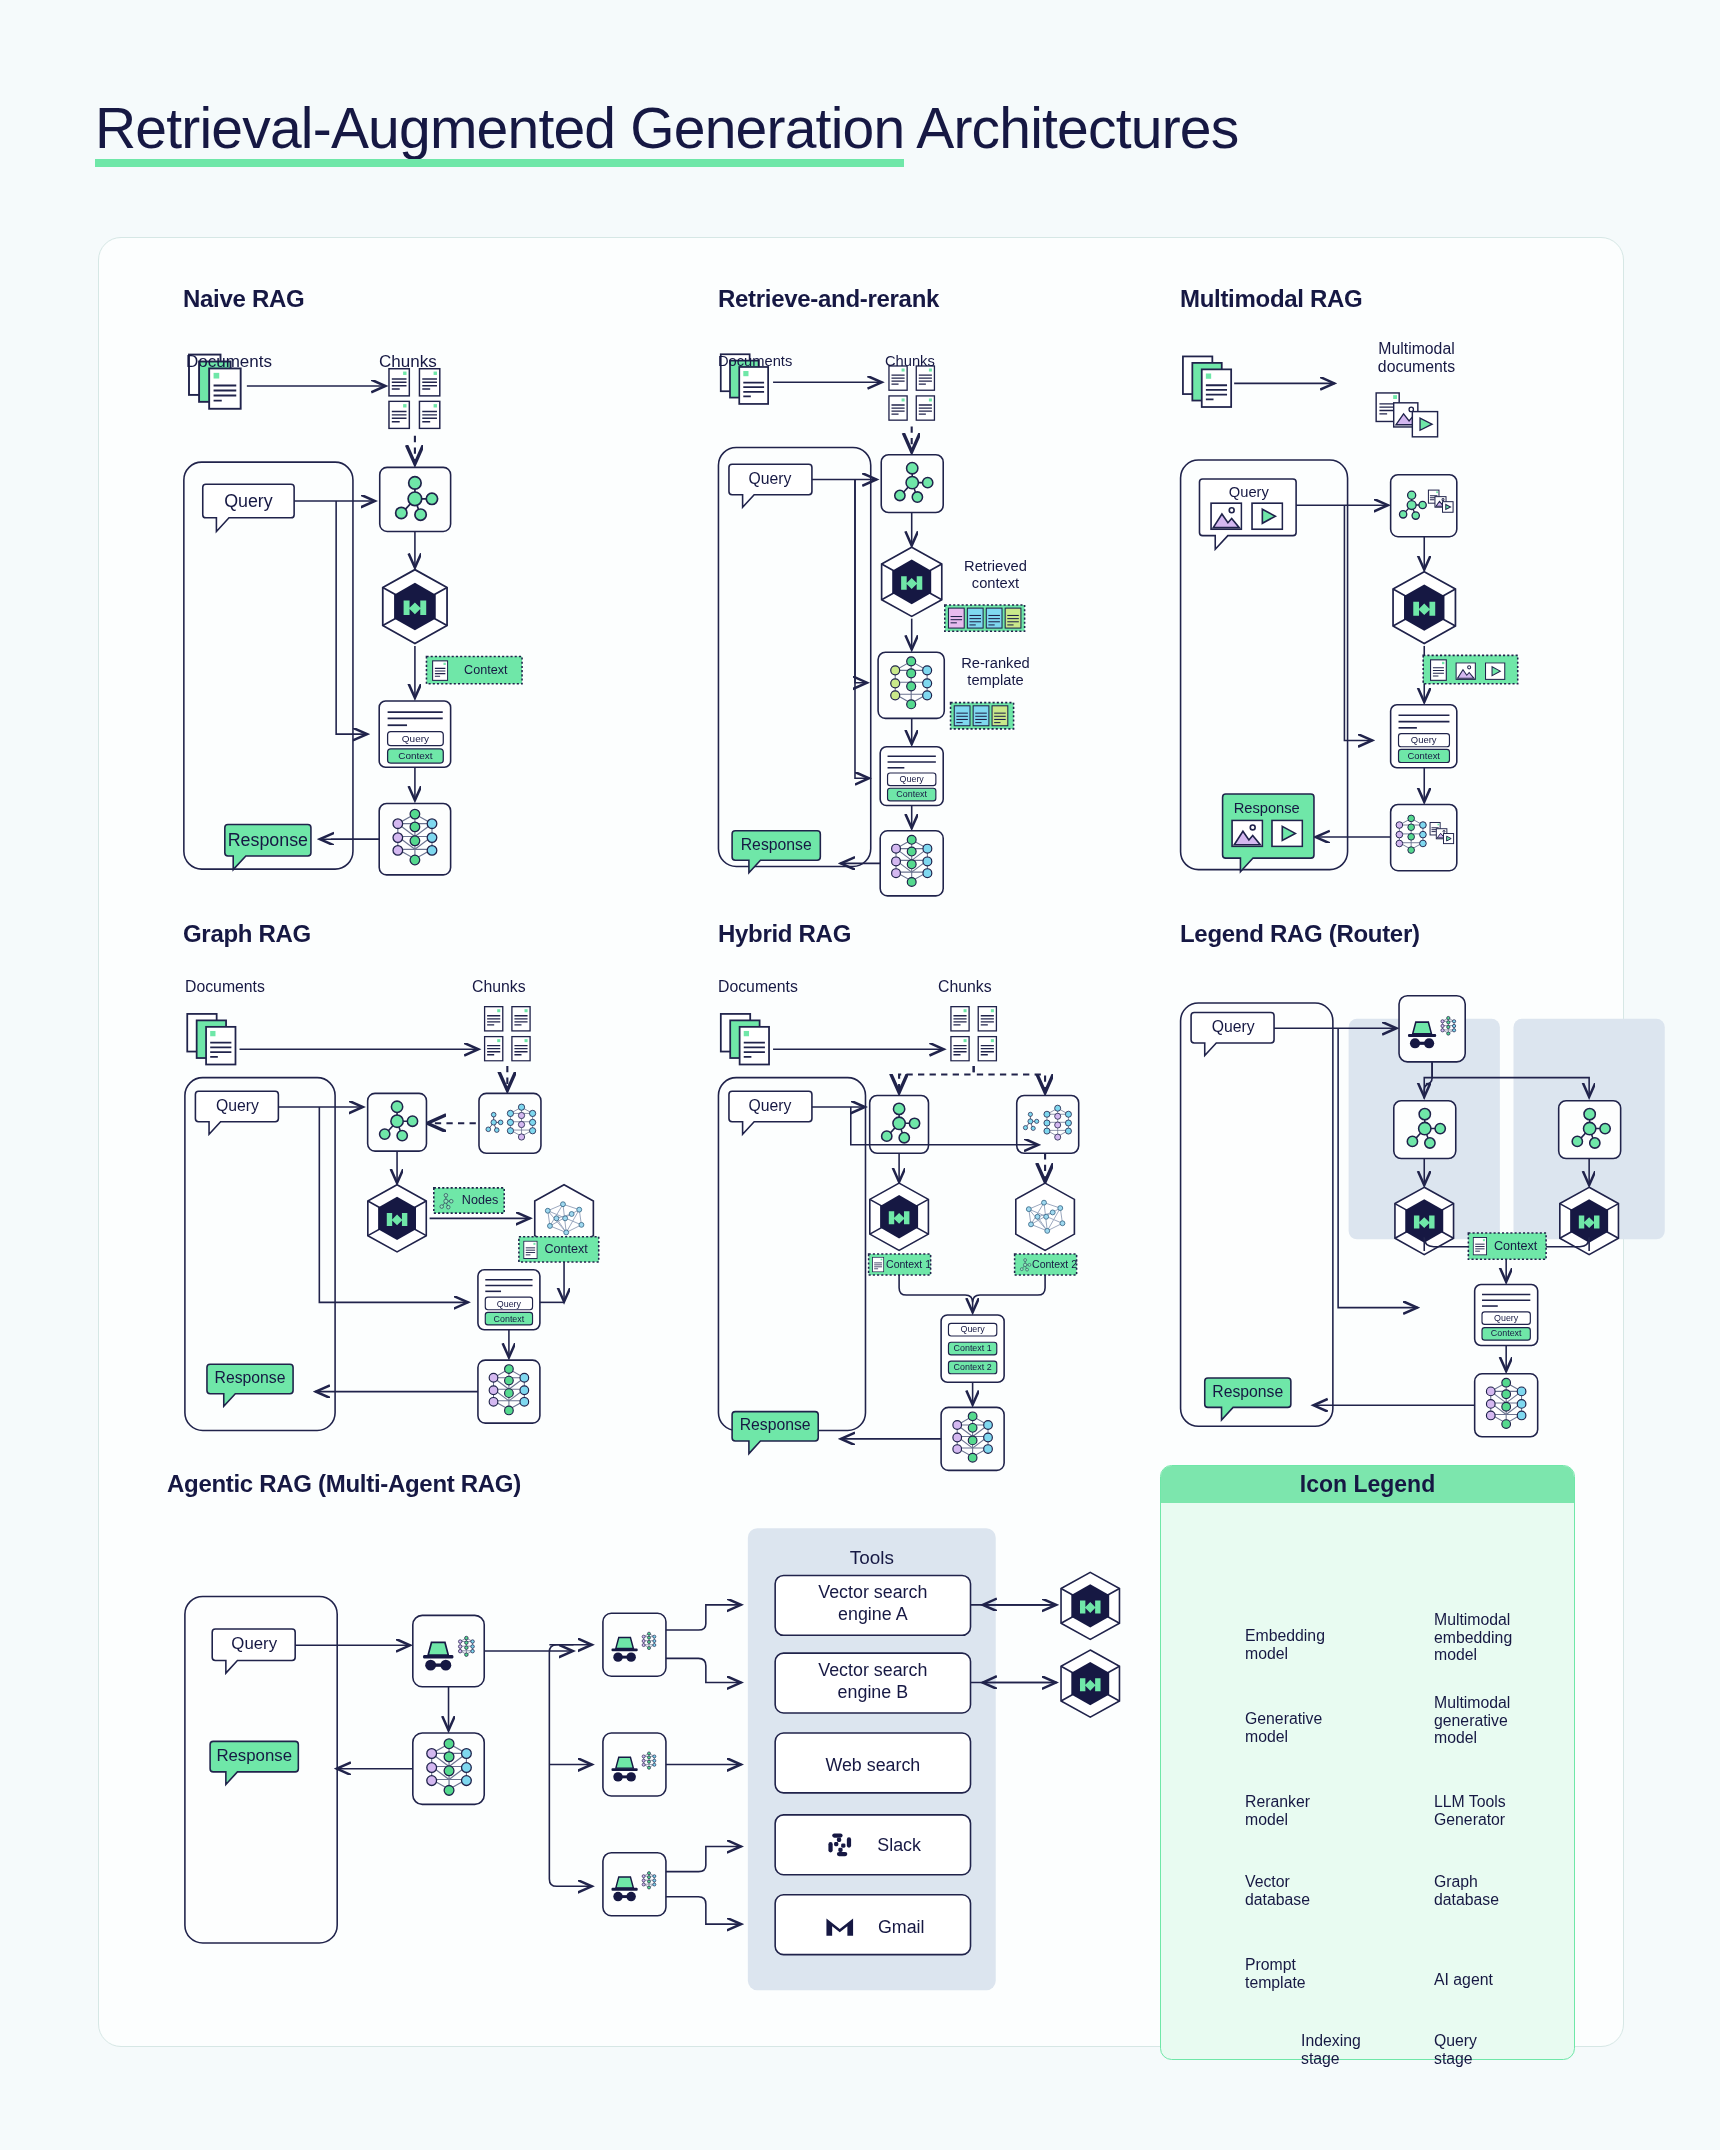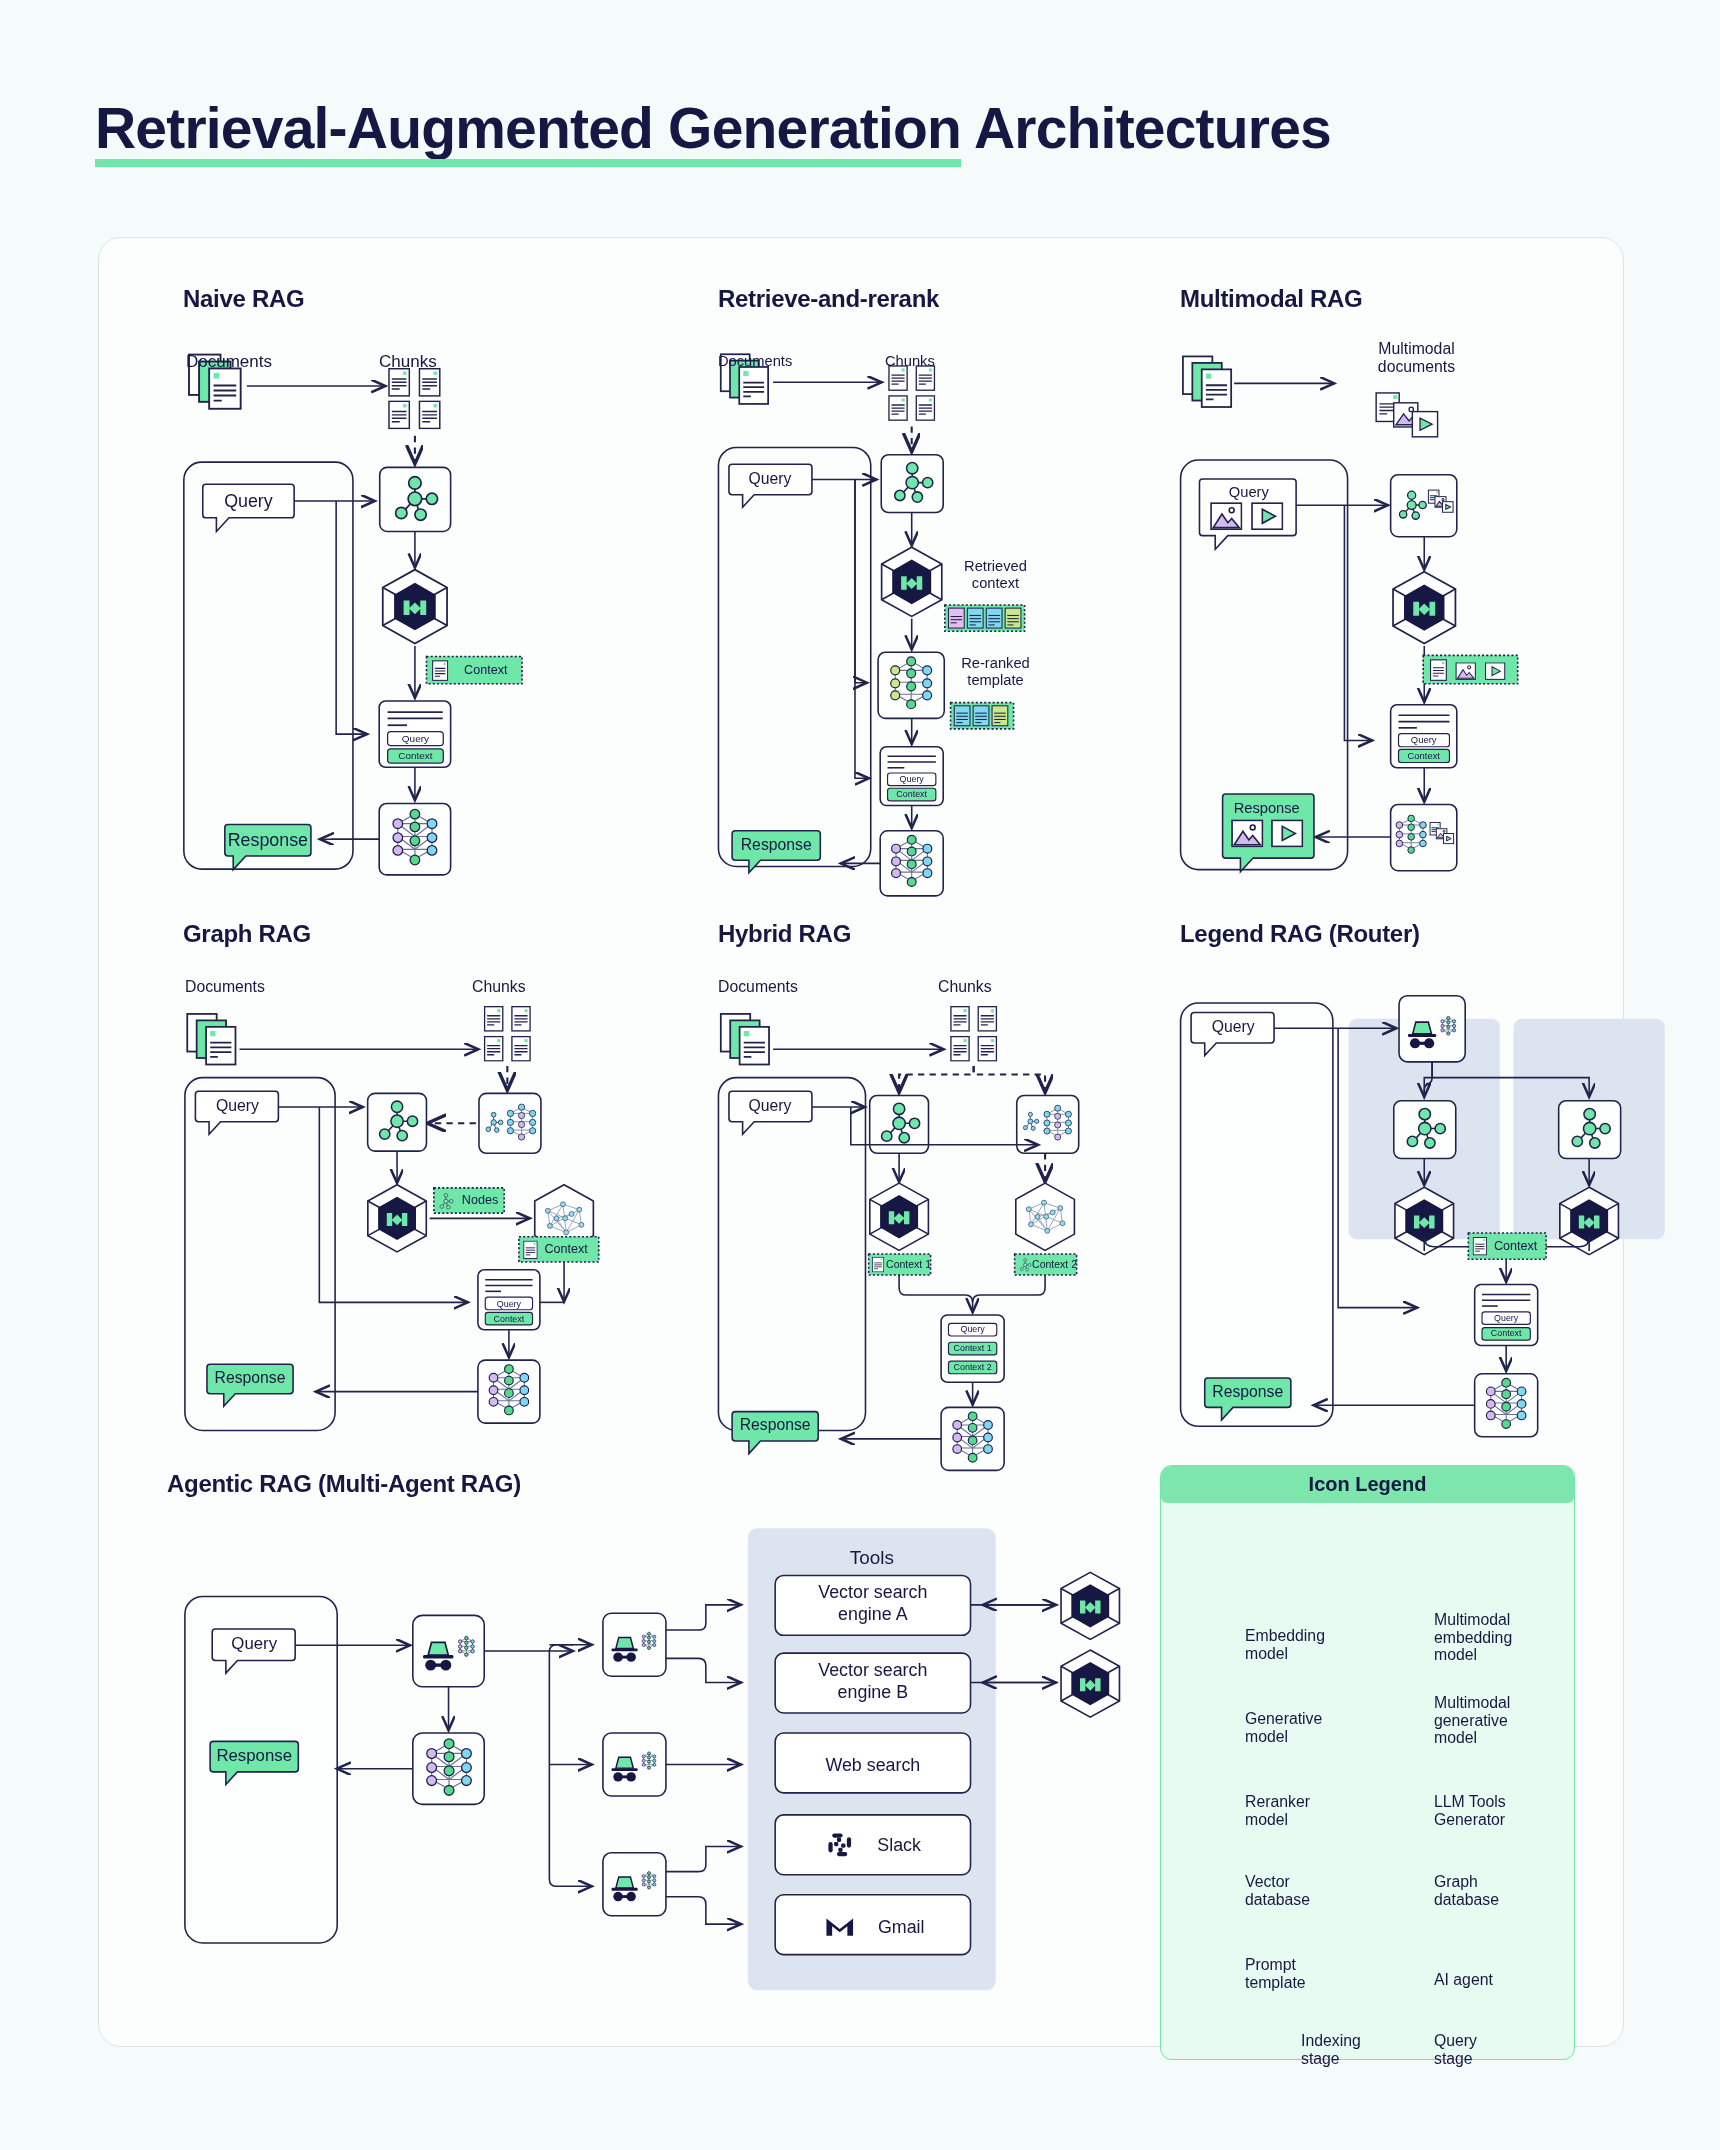--- a/index.html
+++ b/index.html
@@ -26,21 +26,21 @@
     width:1721px;height:2151px;
     background:var(--bg);
     font-family:"Liberation Sans", sans-serif;
     color:var(--navy);
     overflow:hidden;
     position:relative;
   }
   
   #title-wrap{position:absolute;left:95px;top:100px;}
   #page-title{
-    font-size:57px;font-weight:700;letter-spacing:-0.8px;
+    font-size:57px;font-weight:400;letter-spacing:-0.8px;
     white-space:nowrap;line-height:1;
     color:var(--navy);
   }
   #page-title .hl{position:relative;display:inline-block;}
   #page-title .hl::after{
     content:"";position:absolute;left:0;right:0;bottom:-9.5px;height:7.4px;
     background:var(--green);
   }
   
   #main-card{
@@ -56,21 +56,21 @@
   .lbl{font-size:17px;color:var(--navy);white-space:nowrap;line-height:1.14;}
   .lbl.c{text-align:center;}
 
   
   #legend{
     position:absolute;border-radius:11.6px;overflow:hidden;
     background:var(--green-pale);border:1.6px solid var(--green);
   }
   #legend-head{
     background:var(--green-head);height:37px;display:flex;align-items:center;justify-content:center;
-    font-size:20px;font-weight:700;color:var(--navy);border-radius:6px;
+    font-size:23px;font-weight:700;color:var(--navy);
   }
   .leg-item{position:absolute;display:flex;align-items:center;gap:9.5px;}
   .leg-item .leg-txt{font-size:15.8px;line-height:1.12;color:var(--navy);}
 </style>
 </head>
 <body>
 
 <div id="title-wrap">
   <div id="page-title"><span class="hl">Retrieval-Augmented Generation</span><span> Architectures</span></div>
 </div>

